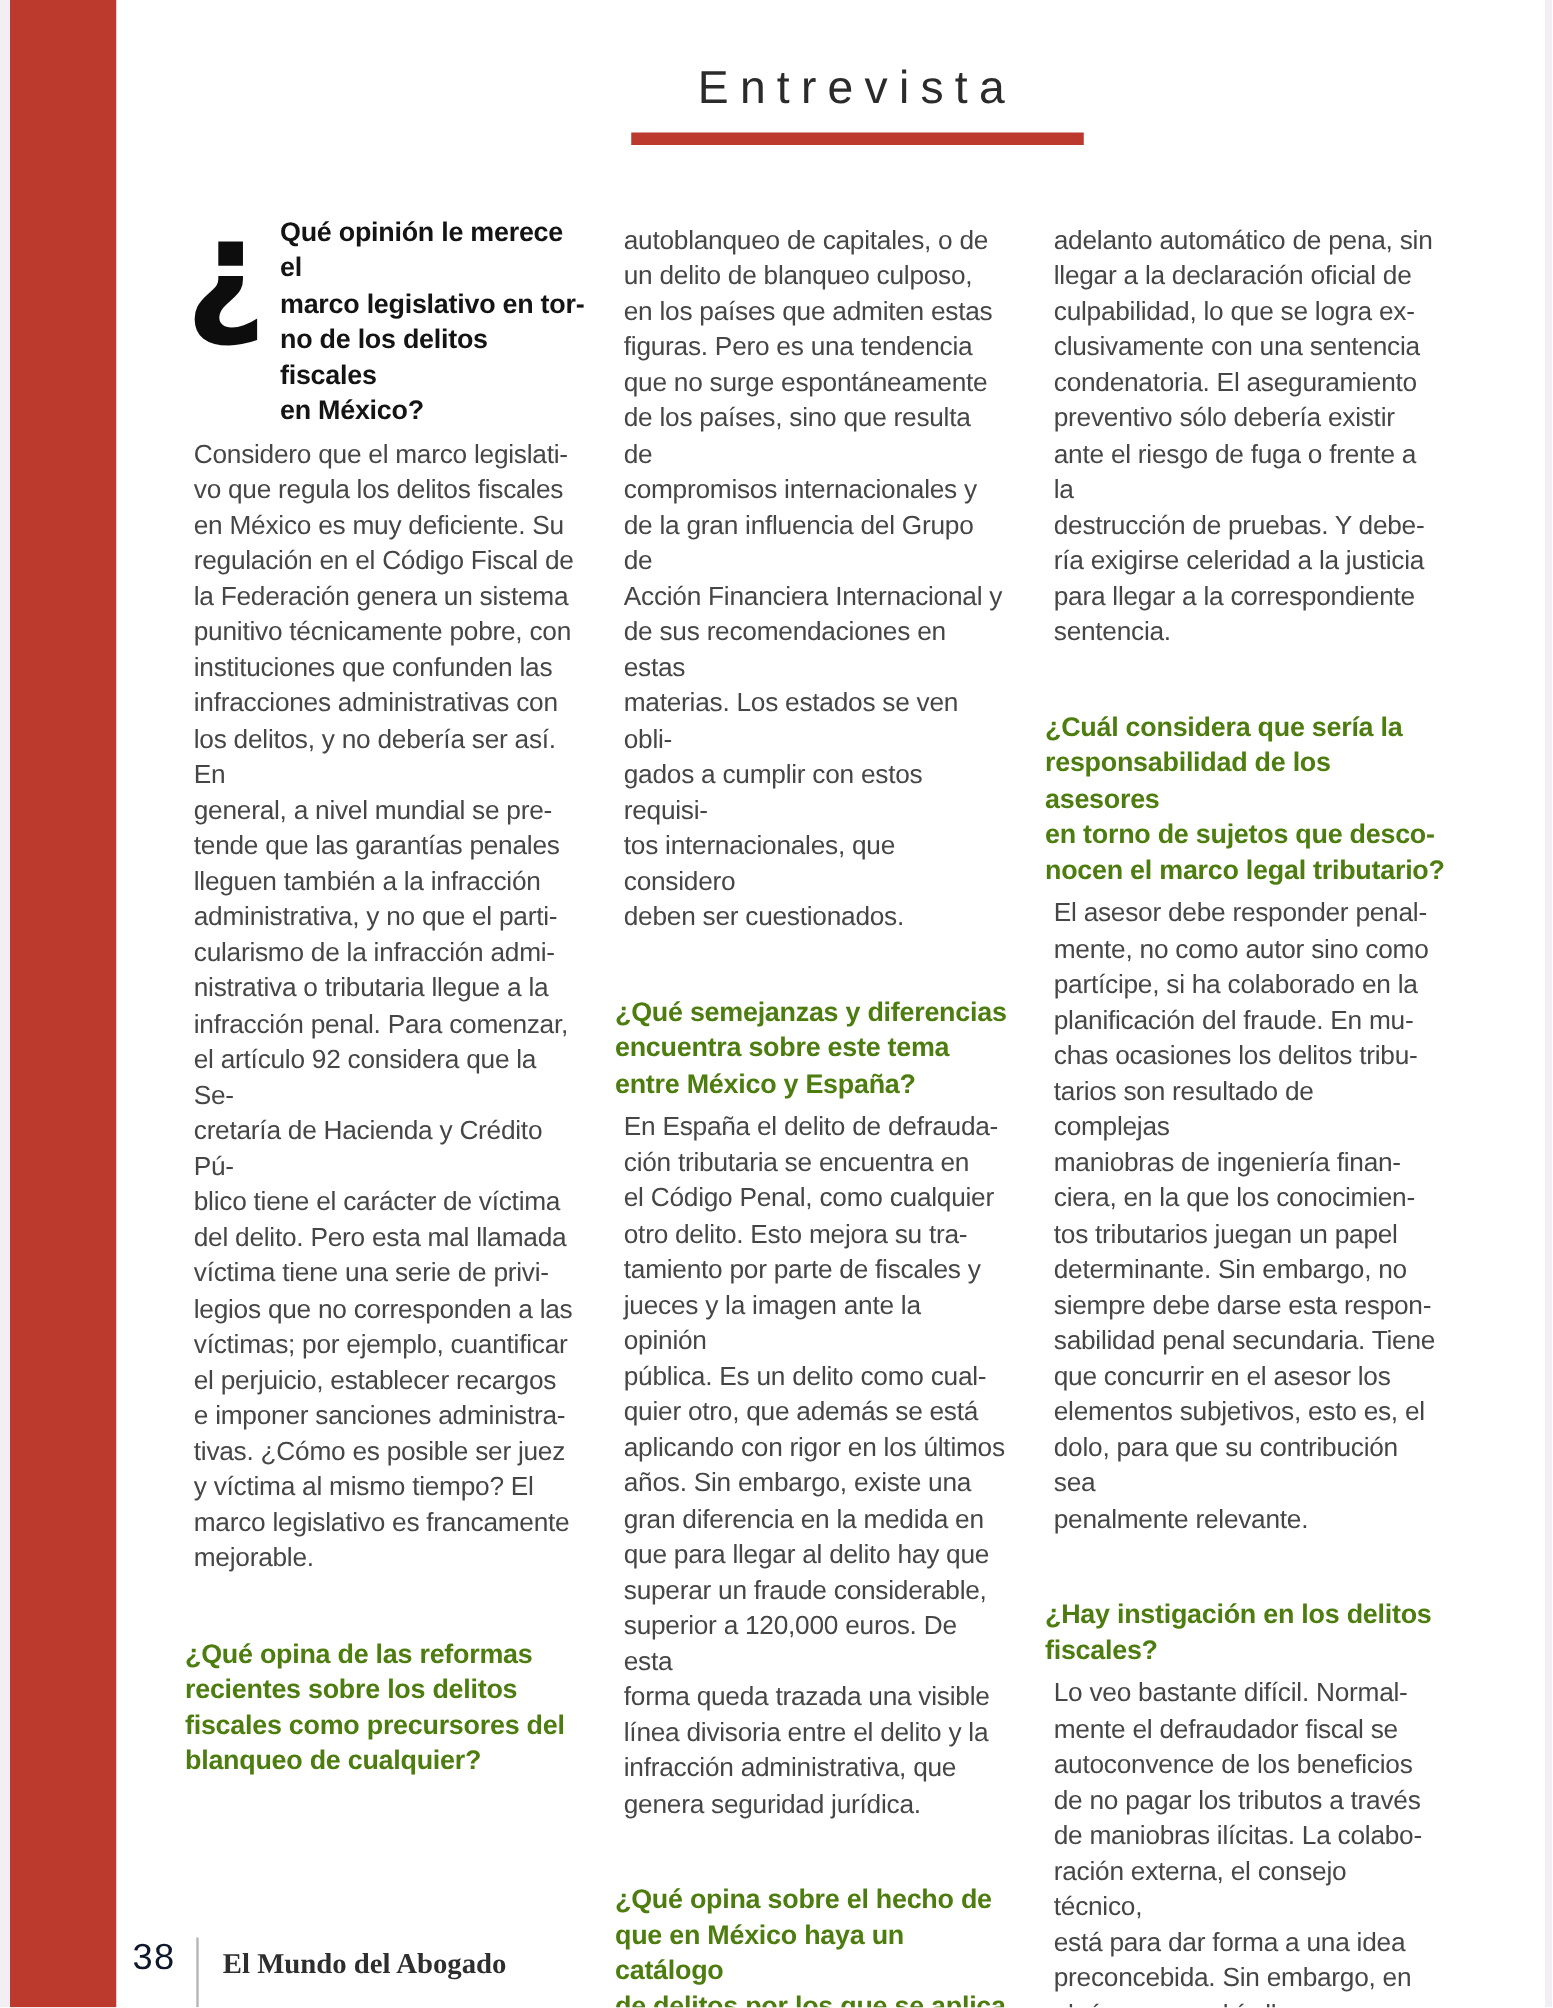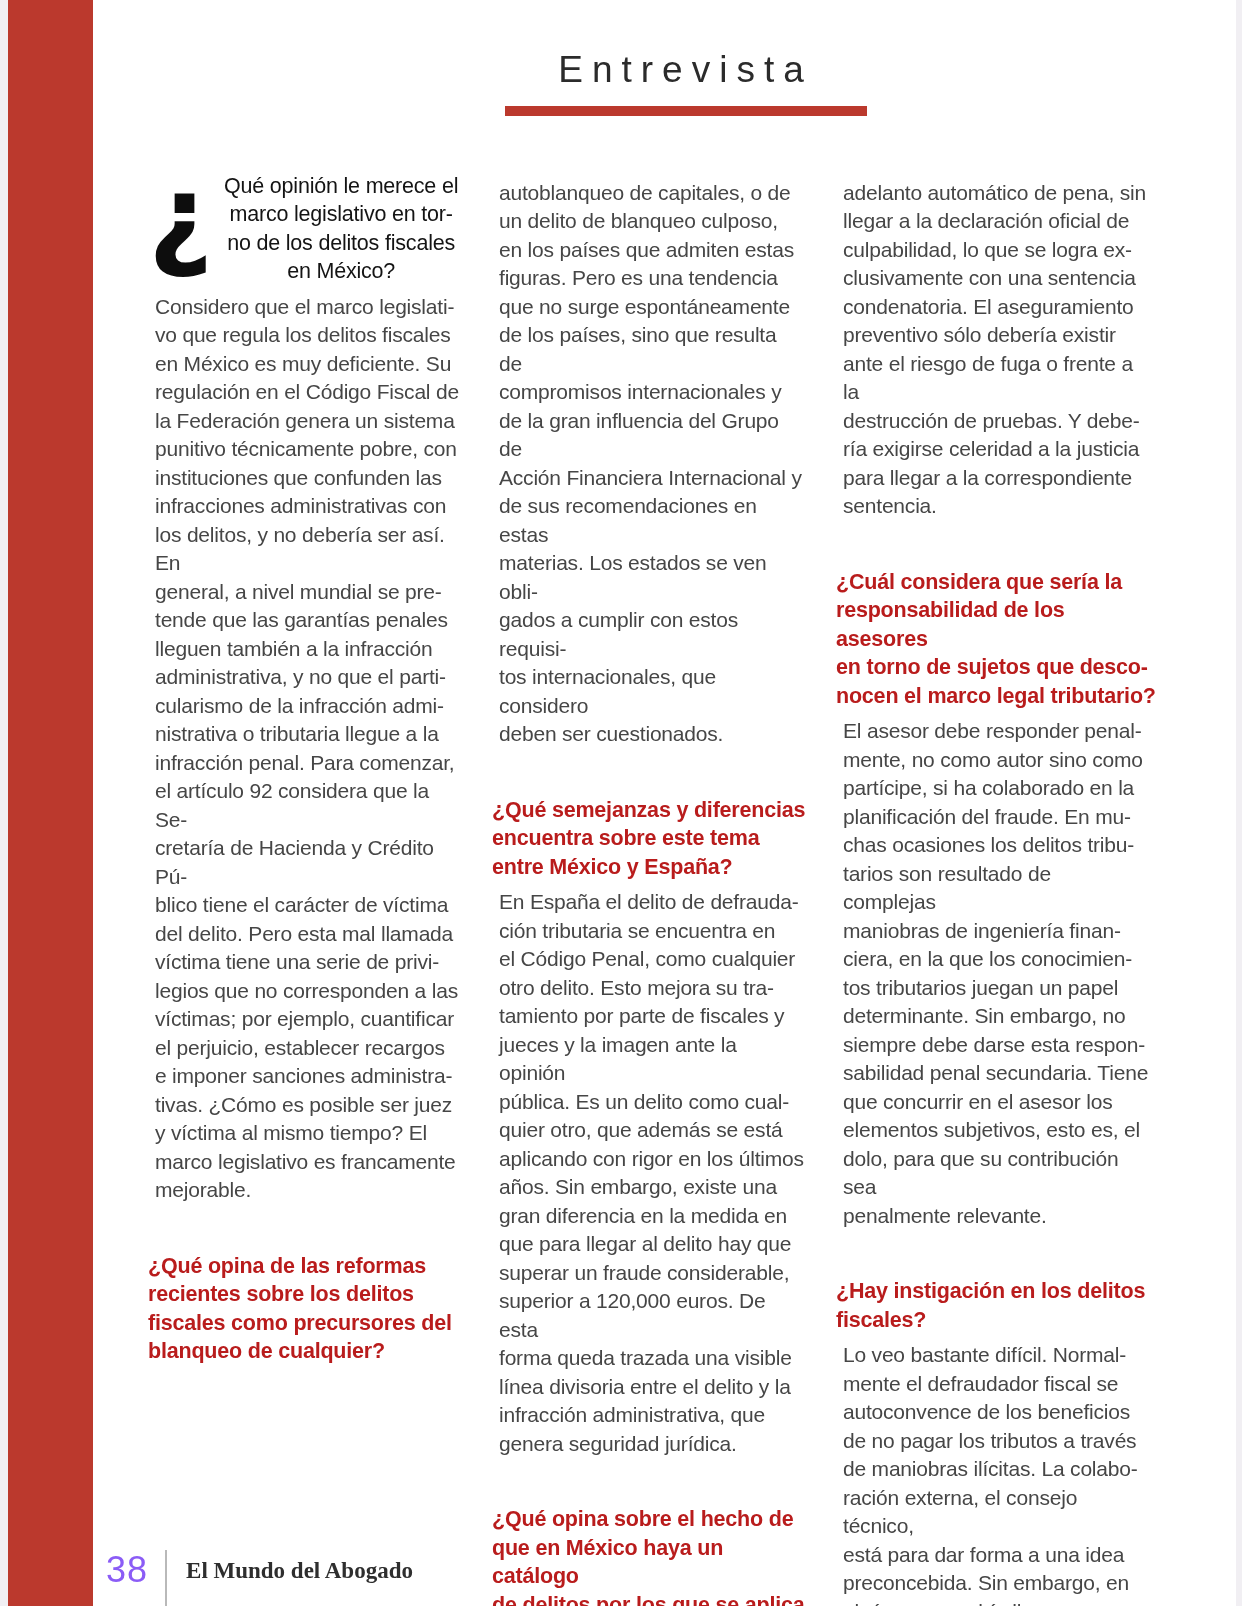--- a/index.html
+++ b/index.html
@@ -22,36 +22,36 @@
     display:flex; gap:24px; box-sizing:border-box;
     padding:56px 58px 0 148px;
   }
   .col { width:320px; flex:none; }
 
   .block-answer {
     font-size:21px; line-height:28.5px; color:#464646;
     white-space:pre-line; letter-spacing:-0.2px; margin:7px;
   }
   .block-question {
-    font-size:21.5px; line-height:28.5px; font-weight:700; color:#b91c1c;
+    font-size:21.5px; line-height:28.5px; font-weight:700; color:#4d7c0f;
     white-space:pre-line; letter-spacing:-0.2px; margin:47px 0 0 0;
   }
   .lead { display:flex; align-items:flex-start; }
   .lead-glyph {
     flex:none; width:76px; font-family:"DejaVu Sans", sans-serif;
     font-weight:700; font-size:112px; line-height:1; color:#0d0d0d;
     margin-top:-12px;
   }
   .lead-question {
-    font-size:21.5px; line-height:28.5px; font-weight:400; color:#141414;
-    white-space:pre-line; letter-spacing:-0.2px; margin:0;text-align:center;
+    font-size:21.5px; line-height:28.5px; font-weight:700; color:#141414;
+    white-space:pre-line; letter-spacing:-0.2px; margin:0;
   }
 
   .footer { position:absolute; left:106px; bottom:0; height:56px; display:flex; align-items:flex-start; }
-  .page-number { font-size:36px; font-weight:400; color:#8b5cf6; line-height:1; letter-spacing:1px; padding-top:2px; }
+  .page-number { font-size:29px; font-weight:400; color:#0f172a; line-height:1; letter-spacing:1px; padding-top:2px; }
   .footer-divider { width:2px; height:56px; background:#b9b9b9; margin:0 19px 0 17px; }
   .publication { font-family:"Liberation Serif", serif; font-weight:700; font-size:23px; color:#2e2e2e; padding-top:8px; }
 </style>
 </head>
 <body>
 
 <div class="page">
   <div class="edge-strip-left"></div>
   <div class="accent-bar"></div>
   <div class="edge-strip-right"></div>

